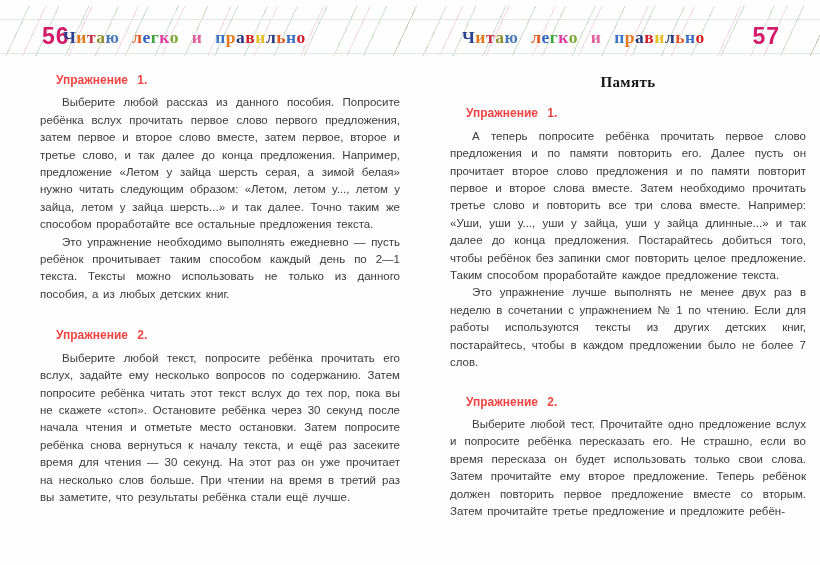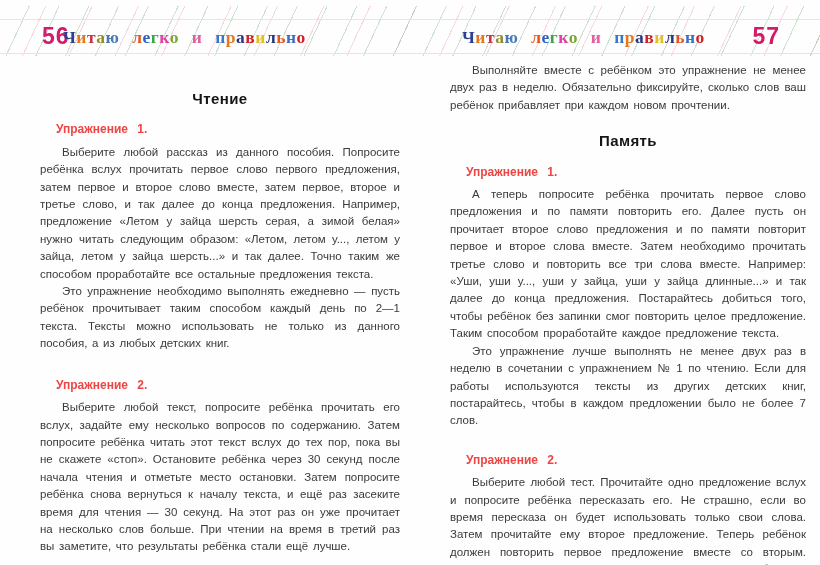--- a/index.html
+++ b/index.html
@@ -37,21 +37,21 @@
   .section-heading{
     text-align:center;font-family:"Liberation Serif",serif;font-weight:bold;
     font-size:16.5px;line-height:21px;color:#d41a6a;word-spacing:6px;letter-spacing:.3px;
     margin-top:4px;
   }
   .chapter-title{
     text-align:center;font-weight:bold;font-size:15px;color:#151515;
     letter-spacing:.4px;margin:0;
   }
   .page-left .chapter-title{margin-top:32px;margin-bottom:14px;}
-  .page-right .chapter-title{margin-top:18px;margin-bottom:14px;}
+  .page-right .chapter-title{margin-top:18px;margin-bottom:14px;font-family:Liberation Serif, serif;}
   .ex-label{
     color:#ef4444;font-weight:bold;font-size:12px;word-spacing:6px;
     margin:14px 0 5px 16px;
   }
   .para{
     margin:0;text-align:justify;text-indent:22px;word-spacing:1.5px;
   }
   .para+.para{margin-top:0;}
 </style>
 </head>
@@ -65,32 +65,30 @@
     <div class="pagenum left">56</div>
     <div class="brand-title left"><span style="color: rgb(43, 63, 143);">Ч</span><span style="color: rgb(226, 121, 31);">и</span><span style="color: rgb(201, 47, 69);">т</span><span style="color: rgb(143, 140, 46);">а</span><span style="color: rgb(74, 122, 181);">ю</span> <span style="color: rgb(226, 87, 31);">л</span><span style="color: rgb(47, 95, 192);">е</span><span style="color: rgb(63, 165, 63);">г</span><span style="color: rgb(223, 63, 160);">к</span><span style="color: rgb(122, 168, 50);">о</span> <span style="color: rgb(224, 95, 159);">и</span> <span style="color: rgb(58, 119, 201);">п</span><span style="color: rgb(226, 121, 31);">р</span><span style="color: rgb(39, 54, 127);">а</span><span style="color: rgb(211, 32, 39);">в</span><span style="color: rgb(227, 191, 35);">и</span><span style="color: rgb(39, 54, 127);">л</span><span style="color: rgb(226, 87, 31);">ь</span><span style="color: rgb(63, 111, 192);">н</span><span style="color: rgb(211, 32, 39);">о</span></div>
     <div class="brand-title right"><span style="color: rgb(43, 63, 143);">Ч</span><span style="color: rgb(226, 121, 31);">и</span><span style="color: rgb(201, 47, 69);">т</span><span style="color: rgb(143, 140, 46);">а</span><span style="color: rgb(74, 122, 181);">ю</span> <span style="color: rgb(226, 87, 31);">л</span><span style="color: rgb(47, 95, 192);">е</span><span style="color: rgb(63, 165, 63);">г</span><span style="color: rgb(223, 63, 160);">к</span><span style="color: rgb(122, 168, 50);">о</span> <span style="color: rgb(224, 95, 159);">и</span> <span style="color: rgb(58, 119, 201);">п</span><span style="color: rgb(226, 121, 31);">р</span><span style="color: rgb(39, 54, 127);">а</span><span style="color: rgb(211, 32, 39);">в</span><span style="color: rgb(227, 191, 35);">и</span><span style="color: rgb(39, 54, 127);">л</span><span style="color: rgb(226, 87, 31);">ь</span><span style="color: rgb(63, 111, 192);">н</span><span style="color: rgb(211, 32, 39);">о</span></div>
     <div class="pagenum right">57</div>
   </div>
 
   <div class="page page-left">
     <div class="section-heading">
     </div>
 
-    <h2 class="chapter-title">Чтение</h2>
 
     <div class="ex-label">Упражнение 1.</div>
     <p class="para">Выберите любой рассказ из данного пособия. Попросите ребёнка вслух прочитать первое слово первого предложения, затем первое и второе слово вместе, затем первое, второе и третье слово, и так далее до конца предложения. Например, предложение «Летом у зайца шерсть серая, а зимой белая» нужно читать следующим образом: «Летом, летом у..., летом у зайца, летом у зайца шерсть...» и так далее. Точно таким же способом проработайте все остальные предложения текста.</p>
     <p class="para">Это упражнение необходимо выполнять ежедневно — пусть ребёнок прочитывает таким способом каждый день по 2—1 текста. Тексты можно использовать не только из данного пособия, а из любых детских книг.</p>
 
     <div class="ex-label" style="margin-top:24px;">Упражнение 2.</div>
     <p class="para">Выберите любой текст, попросите ребёнка прочитать его вслух, задайте ему несколько вопросов по содержанию. Затем попросите ребёнка читать этот текст вслух до тех пор, пока вы не скажете «стоп». Остановите ребёнка через 30 секунд после начала чтения и отметьте место остановки. Затем попросите ребёнка снова вернуться к началу текста, и ещё раз засеките время для чтения — 30 секунд. На этот раз он уже прочитает на несколько слов больше. При чтении на время в третий раз вы заметите, что результаты ребёнка стали ещё лучше.</p>
   </div>
 
   <div class="page page-right">
-    <p class="para" style="margin-top:6px;">Выполняйте вместе с ребёнком это упражнение не менее двух раз в неделю. Обязательно фиксируйте, сколько слов ваш ребёнок прибавляет при каждом новом прочтении.</p>
 
     <h2 class="chapter-title">Память</h2>
 
     <div class="ex-label">Упражнение 1.</div>
     <p class="para">А теперь попросите ребёнка прочитать первое слово предложения и по памяти повторить его. Далее пусть он прочитает второе слово предложения и по памяти повторит первое и второе слова вместе. Затем необходимо прочитать третье слово и повторить все три слова вместе. Например: «Уши, уши у..., уши у зайца, уши у зайца длинные...» и так далее до конца предложения. Постарайтесь добиться того, чтобы ребёнок без запинки смог повторить целое предложение. Таким способом проработайте каждое предложение текста.</p>
     <p class="para">Это упражнение лучше выполнять не менее двух раз в неделю в сочетании с упражнением № 1 по чтению. Если для работы используются тексты из других детских книг, постарайтесь, чтобы в каждом предложении было не более 7 слов.</p>
 
     <div class="ex-label" style="margin-top:22px;">Упражнение 2.</div>
     <p class="para">Выберите любой тест. Прочитайте одно предложение вслух и попросите ребёнка пересказать его. Не страшно, если во время пересказа он будет использовать только свои слова. Затем прочитайте ему второе предложение. Теперь ребёнок должен повторить первое предложение вместе со вторым. Затем прочитайте третье предложение и предложите ребён-</p>
   </div>

